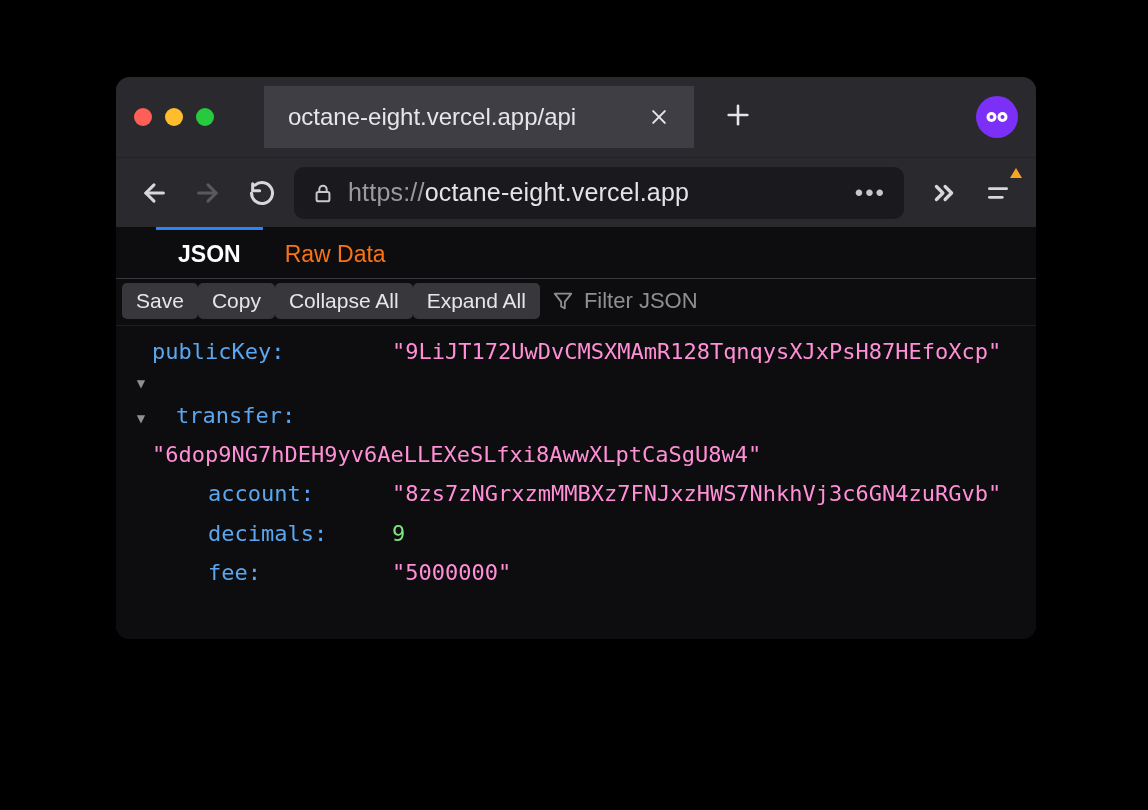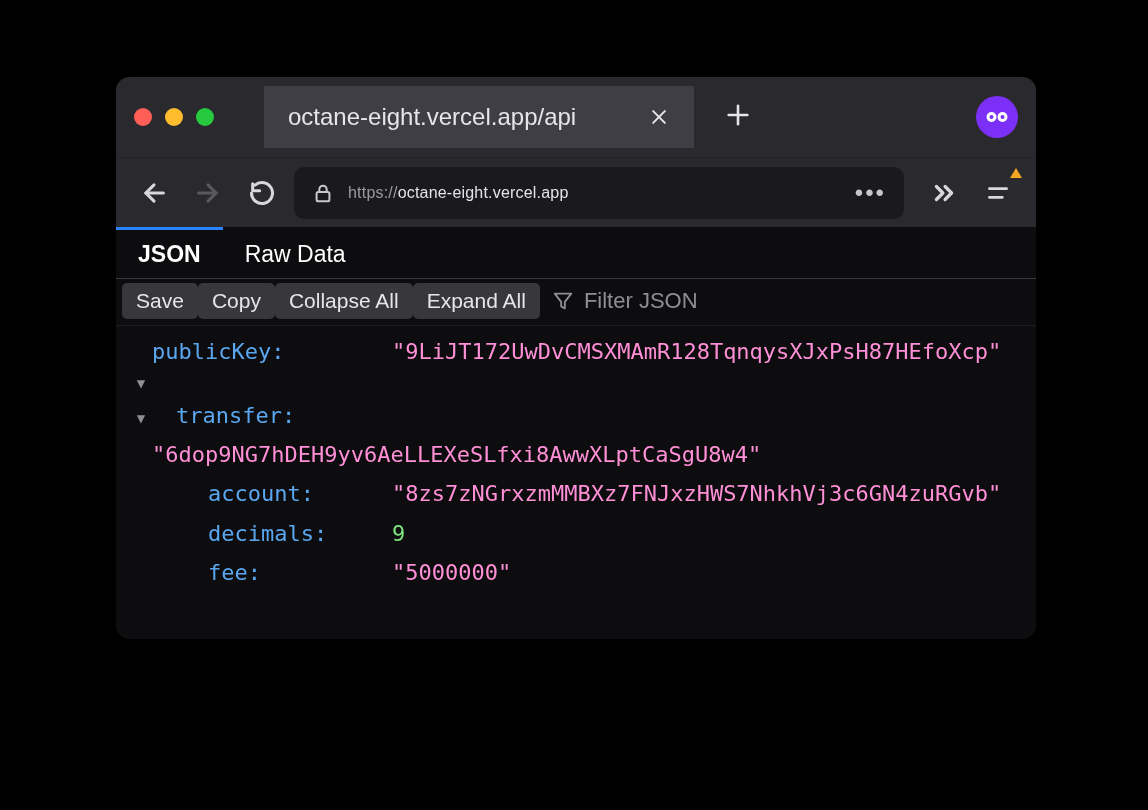--- a/index.html
+++ b/index.html
@@ -81,42 +81,42 @@
     border-radius:10px;
     display:flex; align-items:center;
     padding:0 18px;
     gap:14px;
     overflow:hidden;
   }
   .lock-icon { color:#c7c7c9; flex:0 0 auto; }
   .lock-icon svg { width:22px; height:22px; display:block;}
   .url-text {
     flex:1; white-space:nowrap; overflow:hidden;
-    color:#9b9b9f; font-size:16px; letter-spacing:0.2px;
+    color:#9b9b9f; font-size:25px; letter-spacing:0.2px;
   }
   .url-host { color:#e4e4e6; }
   .urlbar-menu { color:#c7c7c9; font-size:24px; letter-spacing:2px; padding-left:10px;}
   .right-nav { display:flex; gap:10px; padding-left:8px;}
   .right-nav .nav-btn svg { width:26px; height:26px; }
   .triangle-badge {
     position:absolute; top:-3px; right:-2px; width:0; height:0;
     border-left:6px solid transparent; border-right:6px solid transparent;
     border-bottom:10px solid #f5a623;
   }
   .relpos { position:relative; }
   
   .viewer-tabs {
     height:52px; background:#0d0d0f;
     border-bottom:1px solid #39393d;
-    display:flex; align-items:stretch;
+    display:flex; align-items:stretch;padding-left:40px;
   }
   .vtab {
     padding:0 22px;
     display:flex; align-items:center;
-    color:#ffffff; font-size:23px;
+    color:#f97316; font-size:23px;
     cursor:pointer;
   }
   .vtab.active {
     color:#fff; font-weight:600;
     border-top:3px solid #2983ff;
     padding-top:0;
   }
   .vtab:not(.active){ padding-top:3px; }
   
   .viewer-toolbar {

